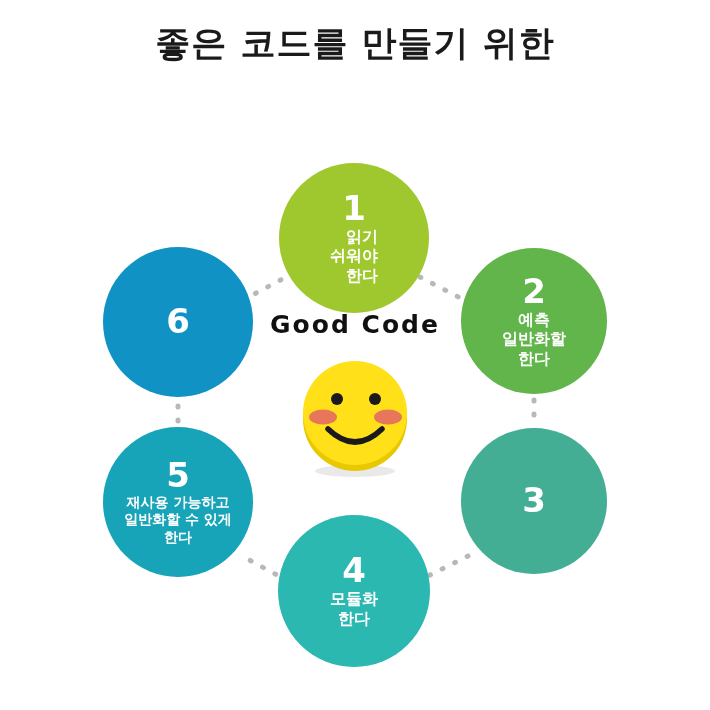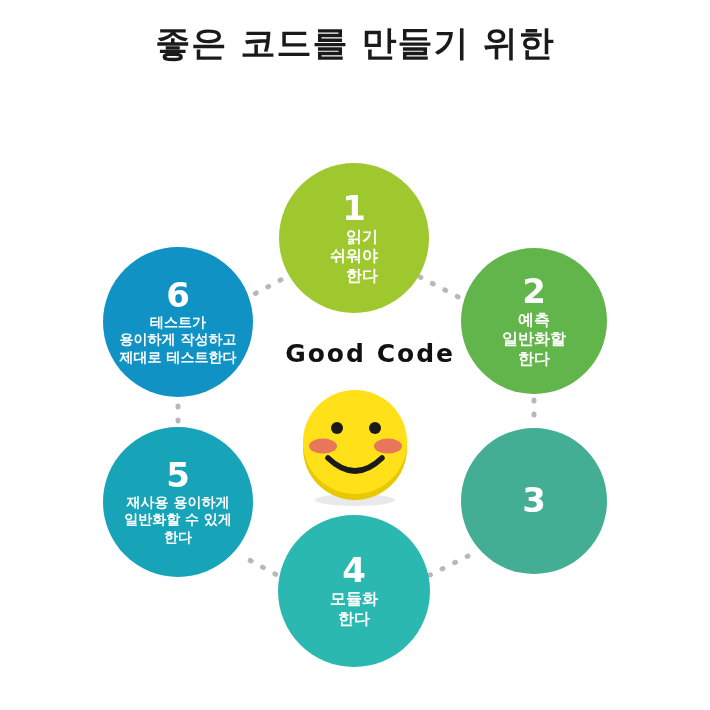--- a/index.html
+++ b/index.html
@@ -99,23 +99,23 @@
   #node4 .label { font-size: 16px; }
   #node5 { left: 103px; top: 427px; width: 150px; height: 150px; }
   #node5 .label { font-size: 14px; }
   #node6 { left: 103px; top: 247px; width: 150px; height: 150px; }
   #node6 .label { font-size: 14px; }
 
   
   .center-block {
     position: absolute;
     left: 255px;
-    top: 341px;
+    top: 312px;
     width: 200px;
-    text-align: right;
+    text-align: center;
   }
   .good-code {
     font-family: "DejaVu Sans", sans-serif;
     font-size: 25px;
     font-weight: 700;
     color: #111111;
     letter-spacing: 2px;
     font-style: normal;
     line-height: 1;
   }
@@ -166,30 +166,27 @@
     </div>
 
     <div class="node" id="node4" style="background:#2bb8b0">
       <div class="num">4</div>
       <div class="label">모듈화
 한다</div>
     </div>
 
     <div class="node" id="node5" style="background:#17a3b8">
       <div class="num">5</div>
-      <div class="label">재사용 용이하게
+      <div class="label">재사용 가능하고
 일반화할 수 있게
 한다</div>
     </div>
 
     <div class="node" id="node6" style="background:#1093c4">
       <div class="num">6</div>
-      <div class="label">테스트가
-용이하게 작성하고
-제대로 테스트한다</div>
     </div>
 
     <div class="center-block">
       <div class="good-code">Good Code</div>
       <div class="smiley-wrap">
         <svg width="130" height="130" viewBox="0 0 130 130">
           <ellipse cx="65" cy="122" rx="40" ry="6" fill="#e9e9e9"></ellipse>
           <circle cx="65" cy="70" r="52" fill="#e8c800"></circle>
           <circle cx="65" cy="64" r="52" fill="#ffe019"></circle>
           <circle cx="47" cy="50" r="6" fill="#1a1a1a"></circle>

